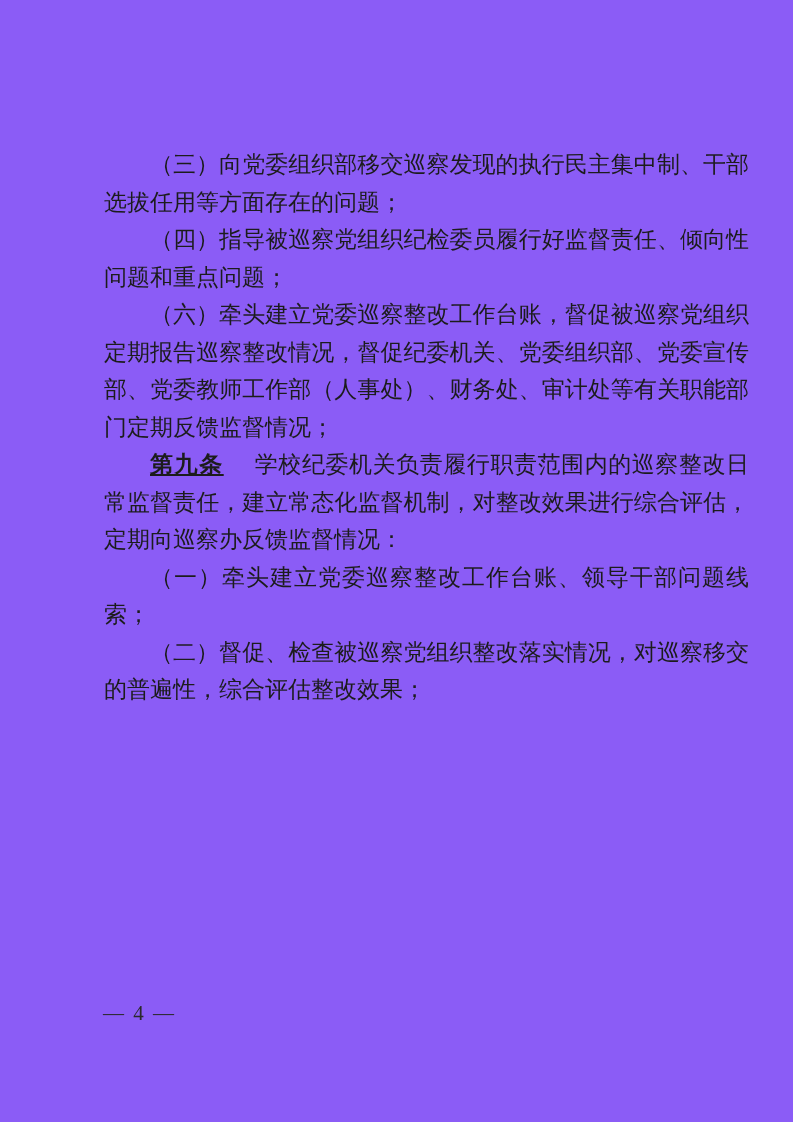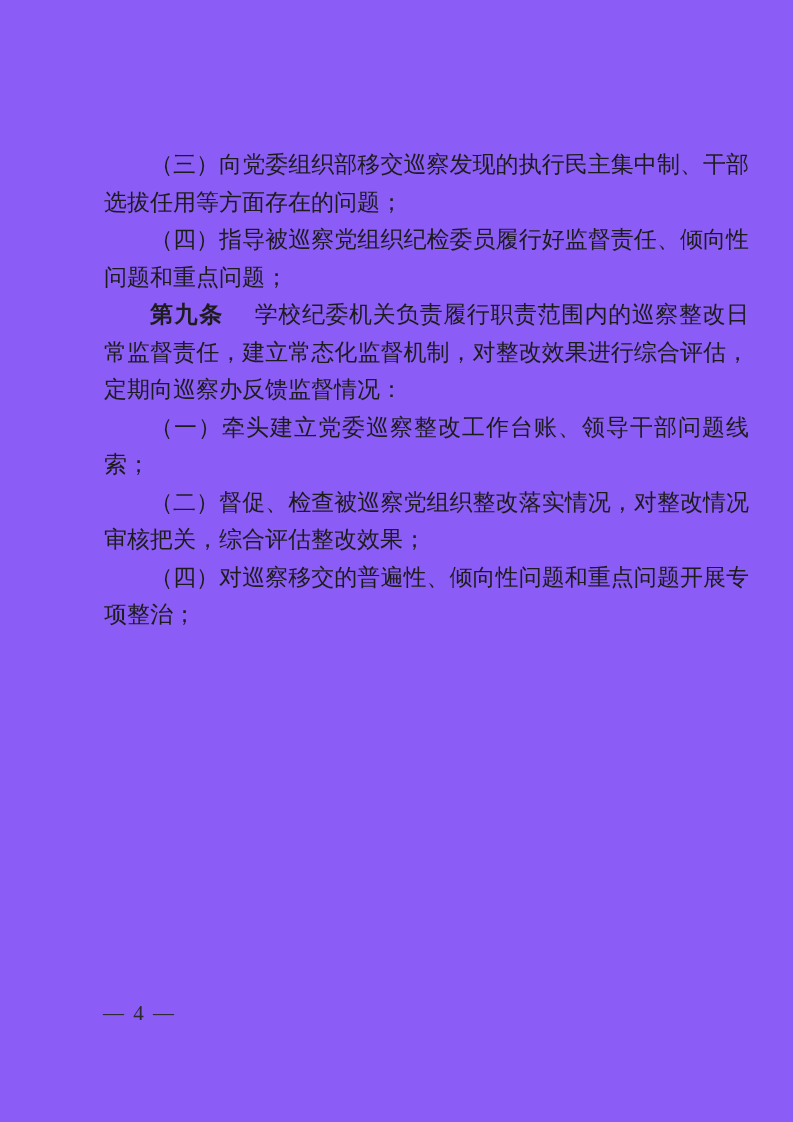--- a/index.html
+++ b/index.html
@@ -32,37 +32,38 @@
     text-justify: inter-ideograph;
     text-indent: 2em;
     font-weight: normal;
     word-break: normal;
   }
   .lead {
     font-family: "Liberation Sans", "DejaVu Sans", sans-serif;
     font-weight: 700;
     margin-right: 1.35em;
     letter-spacing: 1px;
+    text-decoration: underline;
   }
   .footer {
     position: absolute;
     left: 103px;
     top: 999px;
     font-size: 21px;
     line-height: 28px;
     color: #2a2a2a;
     letter-spacing: 2px;
   }
 </style>
 </head>
 <body>
 
 <div class="page">
   <div class="body-text">
       <p class="para"><span>（三）向党委组织部移交巡察发现的执行民主集中制、干部选拔任用等方面存在的问题；</span></p>
       <p class="para"><span>（四）指导被巡察党组织纪检委员履行好监督责任、倾向性问题和重点问题；</span></p>
+      <p class="para"><span>（六）牵头建立党委巡察整改工作台账，督促被巡察党组织定期报告巡察整改情况，督促纪委机关、党委组织部、党委宣传部、党委教师工作部（人事处）、财务处、审计处等有关职能部门定期反馈监督情况；</span></p>
       <p class="para"><b class="lead">第九条</b><span>学校纪委机关负责履行职责范围内的巡察整改日常监督责任，建立常态化监督机制，对整改效果进行综合评估，定期向巡察办反馈监督情况：</span></p>
       <p class="para"><span>（一）牵头建立党委巡察整改工作台账、领导干部问题线索；</span></p>
-      <p class="para"><span>（二）督促、检查被巡察党组织整改落实情况，对整改情况审核把关，综合评估整改效果；</span></p>
-      <p class="para"><span>（四）对巡察移交的普遍性、倾向性问题和重点问题开展专项整治；</span></p>
+      <p class="para"><span>（二）督促、检查被巡察党组织整改落实情况，对巡察移交的普遍性，综合评估整改效果；</span></p>
     </div>
   <div class="footer">— 4 —</div>
 </div>
 
 </body></html>

